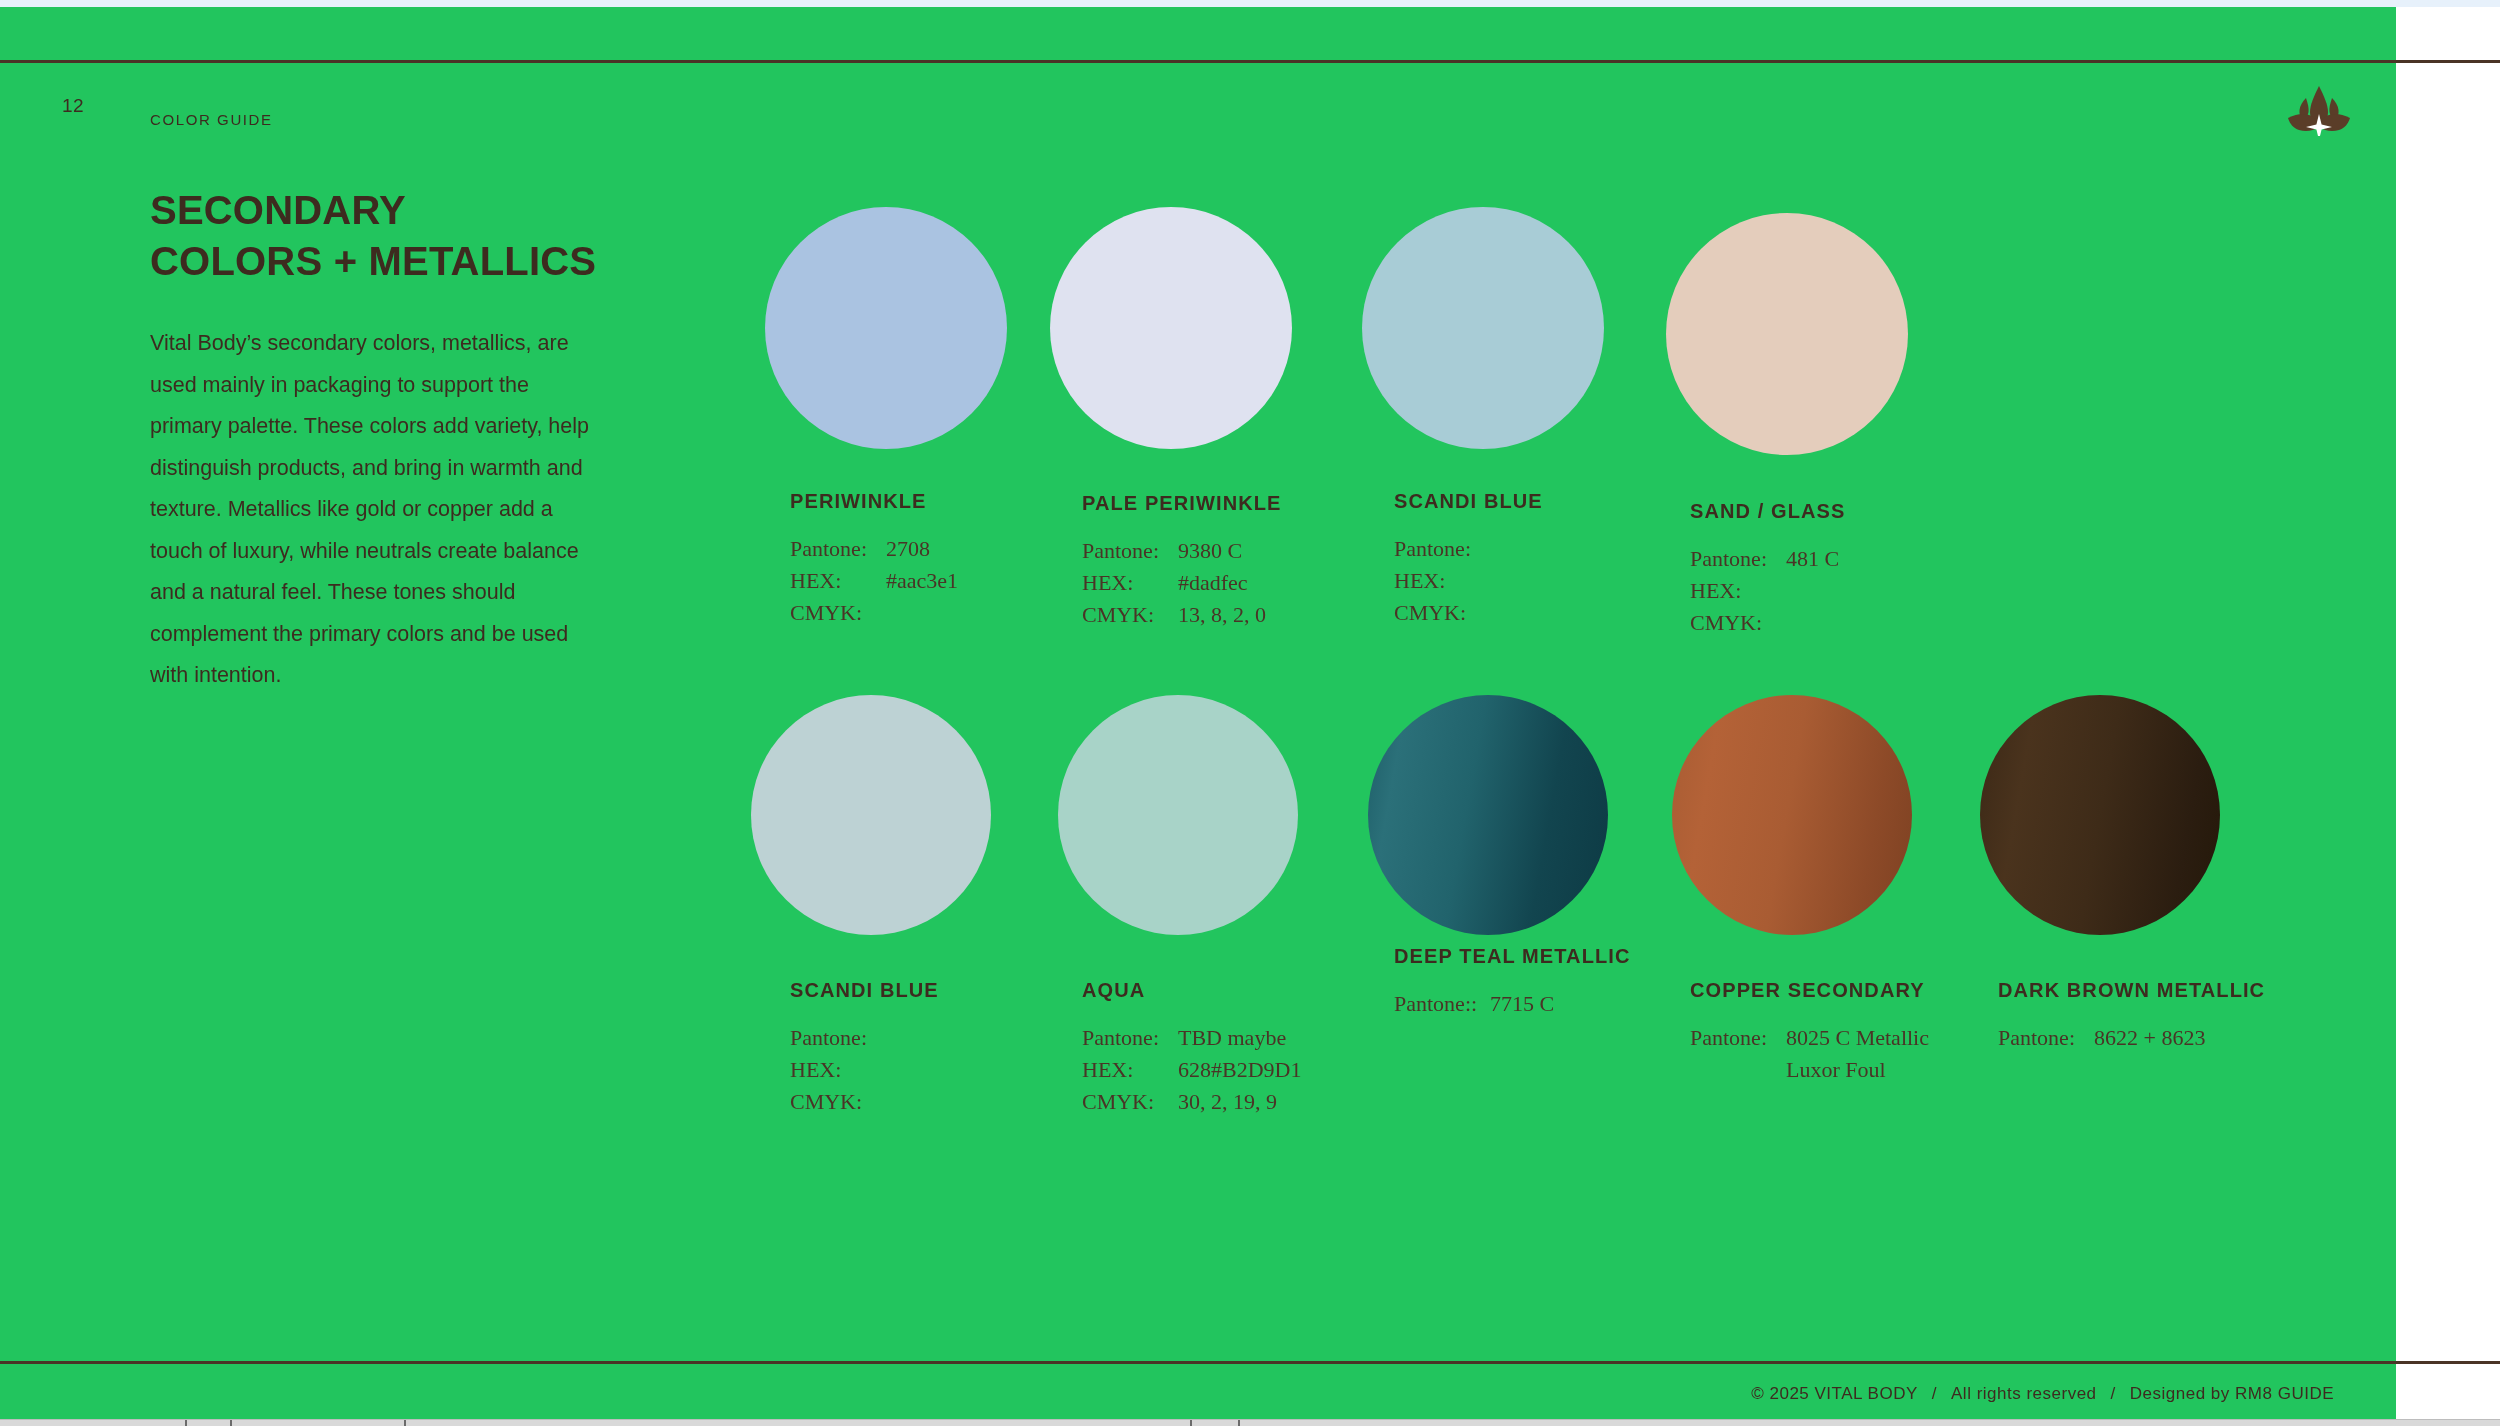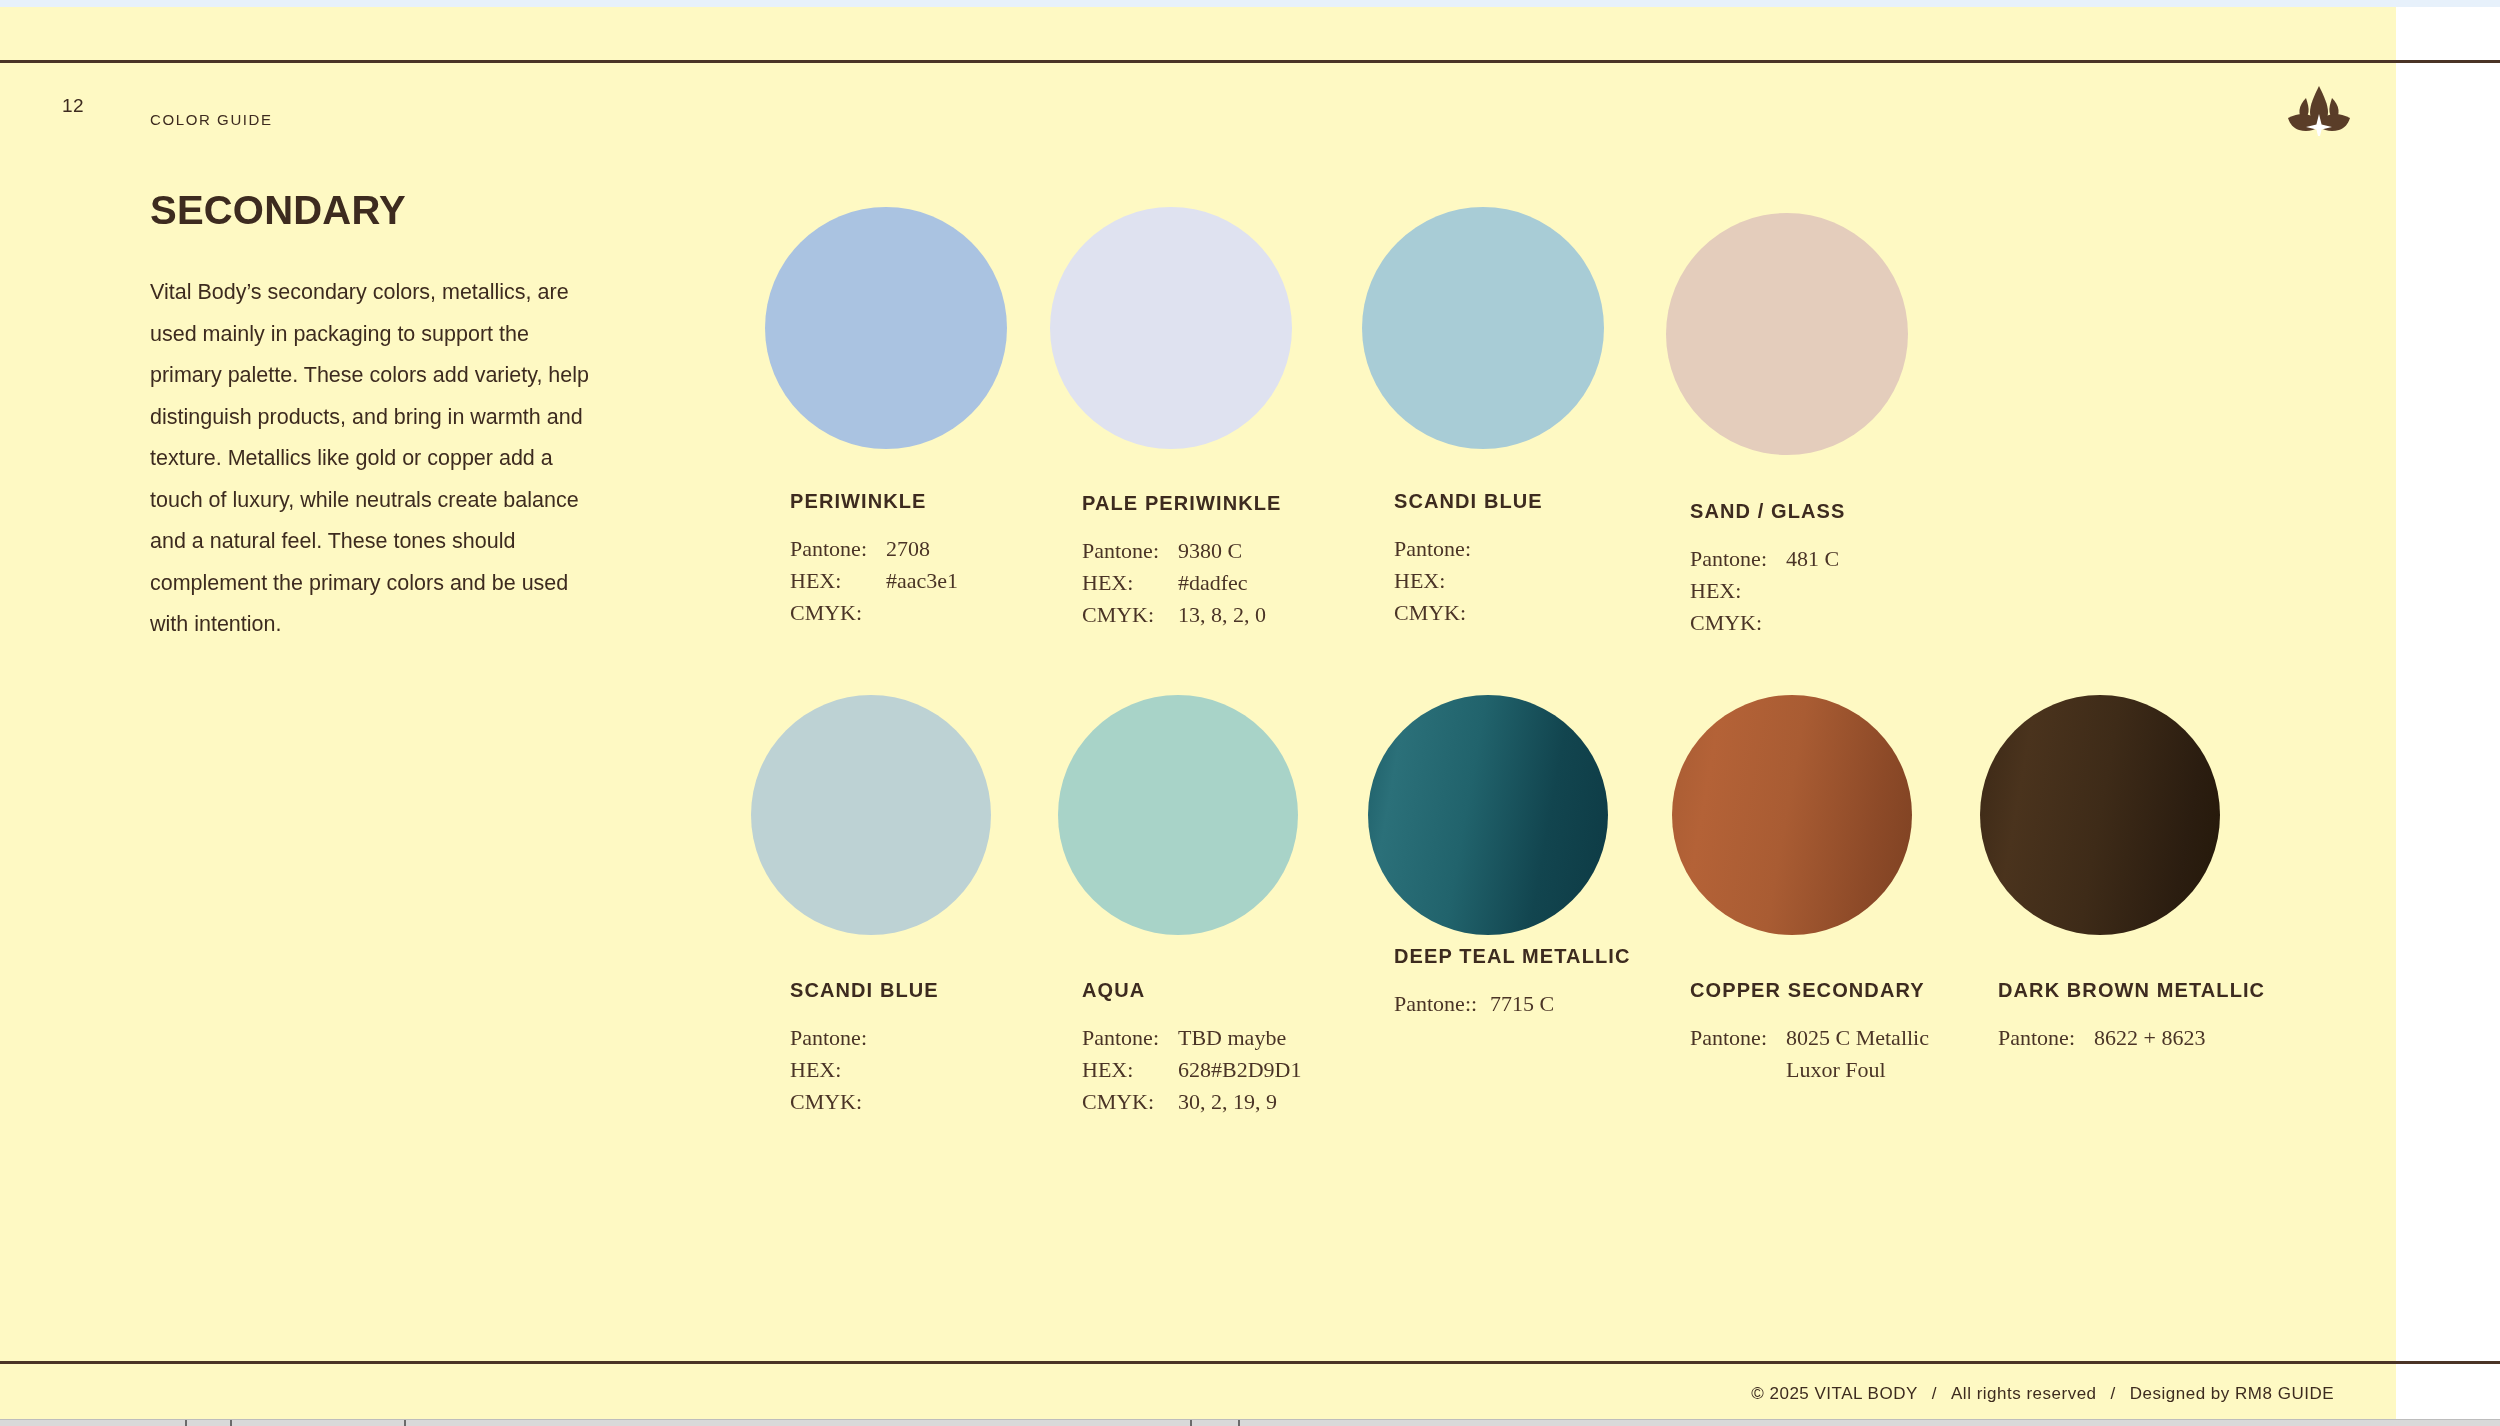--- a/index.html
+++ b/index.html
@@ -13,21 +13,21 @@
     height: 1426px;
     overflow: hidden;
     font-family: "Liberation Sans", sans-serif;
     -webkit-font-smoothing: antialiased;
   }
 
   .page {
     position: relative;
     width: 2396px;
     height: 1426px;
-    background: #fef9c3;
+    background: #22c55e;
   }
 
   
   .top-tint {
     position: absolute;
     left: 0; top: 0;
     width: 2500px;
     height: 7px;
     background: #e7f1fb;
   }
@@ -159,21 +159,21 @@
         <path d="M20 14 C22 20 23 24 22.5 28 C22 32 19.5 34.5 17 35.5 C14.5 33.5 13 30 13.5 26 C14 21.5 16.5 17.5 20 14 Z"></path>
         <path d="M46 14 C49.5 17.5 52 21.5 52.5 26 C53 30 51.5 33.5 49 35.5 C46.5 34.5 44 32 43.5 28 C43 24 44 20 46 14 Z"></path>
         <path d="M2 34 C10 30 17 29 23 31 C29 33 32 37 33 43 C27 47 20 48 13 46 C7.5 44.4 4 40 2 34 Z"></path>
         <path d="M64 34 C62 40 58.5 44.4 53 46 C46 48 39 47 33 43 C34 37 37 33 43 31 C49 29 56 30 64 34 Z"></path>
         <path d="M33 30 L35.6 40.4 L46 43 L35.6 45.6 L33 56 L30.4 45.6 L20 43 L30.4 40.4 Z" fill="#ffffff"></path>
       </g>
     </svg>
   </div>
 
   <div class="intro">
-    <h1><span>SECONDARY</span><br></h1>
+    <h1><span>SECONDARY</span><br><span>COLORS + METALLICS</span></h1>
     <p>Vital Body’s secondary colors, metallics, are used mainly in packaging to support the primary palette. These colors add variety, help distinguish products, and bring in warmth and texture. Metallics like gold or copper add a touch of luxury, while neutrals create balance and a natural feel. These tones should complement the primary colors and be used with intention.</p>
   </div>
 
   <div id="swatch-layer">
       <div class="swatch" style="left: 765px; top: 207px;">
         <div class="disc" style="width: 242px; height: 242px; background: rgb(170, 195, 225);"></div>
       </div>
       <div class="swatch" style="left: 790px; top: 490px;">
         <div class="name">PERIWINKLE</div>
         <div class="specs">

